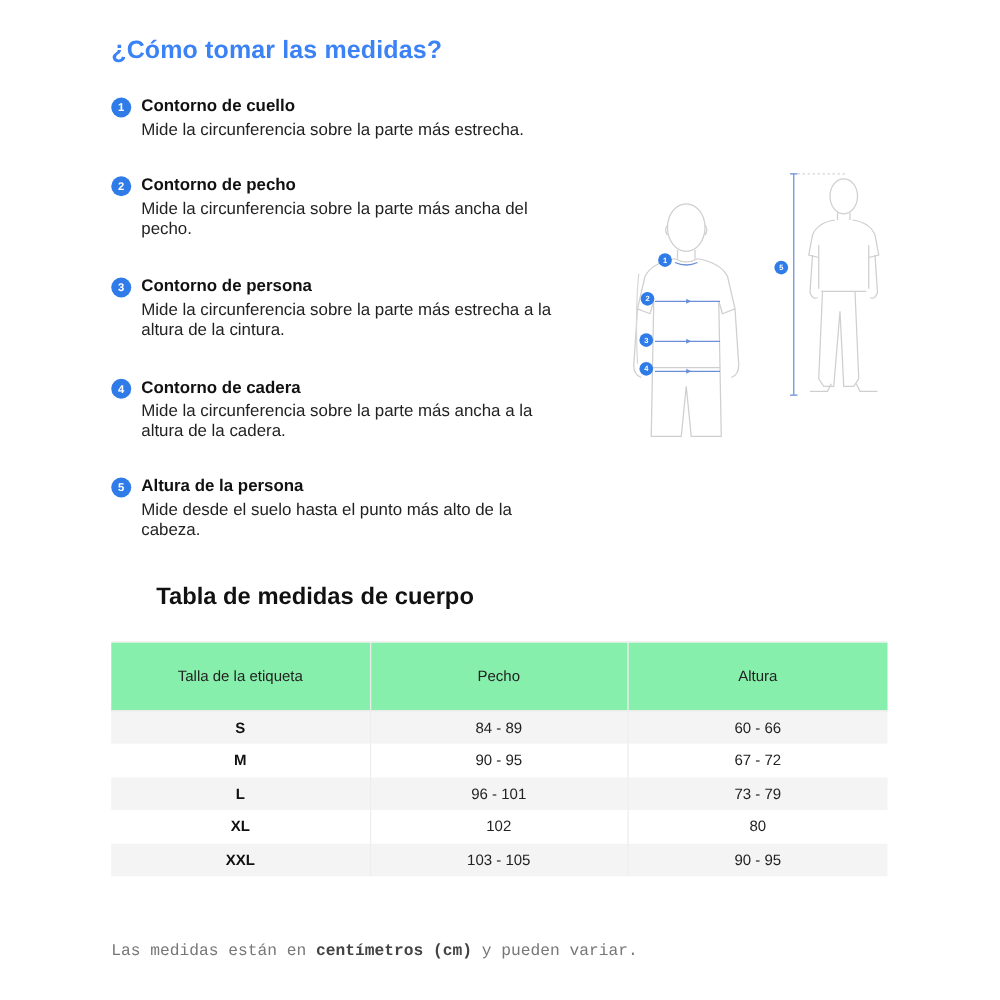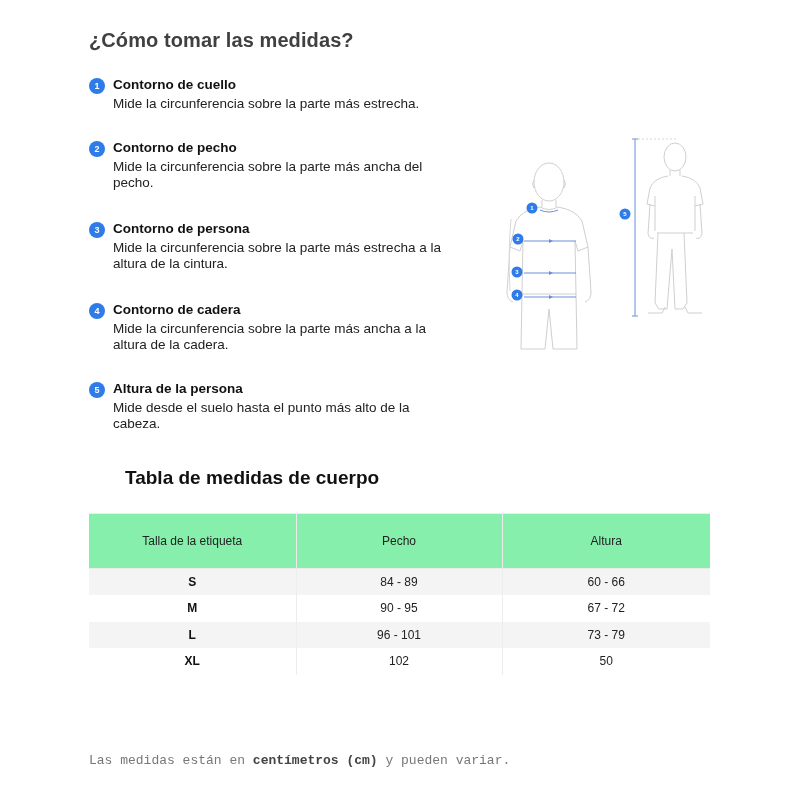--- a/index.html
+++ b/index.html
@@ -1,19 +1,19 @@
 <!DOCTYPE html>
 <html><head>
   <meta charset="utf-8">
   <style>
     * { box-sizing: border-box; margin: 0; padding: 0; }
     html, body { width: 800px; height: 800px; background: #ffffff; overflow: hidden; }
     body { font-family: "Liberation Sans", "DejaVu Sans", sans-serif; color: #111111; position: relative; }
 
-    .h1 { position: absolute; left: 89px; top: 29px; font-size: 20px; font-weight: bold; color: #404040; letter-spacing: 0.1px; }
+    .h1 { position: absolute; left: 89px; top: 29px; font-size: 20px; font-weight: bold; color: #3b82f6; letter-spacing: 0.1px; }
 
     .steps { position: absolute; left: 89px; top: 77px; width: 360px; }
     .step { position: absolute; left: 0; width: 360px; }
     .badge { position: absolute; left: 0; top: 1px; width: 16px; height: 16px; border-radius: 50%;
              background: #2F7BE8; color: #fff; font-size: 9px; font-weight: bold; text-align: center; line-height: 16px; }
     .step-title { position: absolute; left: 24px; top: 0; font-size: 13.5px; font-weight: bold; color: #111; white-space: nowrap; }
     .step-desc { position: absolute; left: 24px; top: 19px; width: 330px; font-size: 13.5px; line-height: 16px; color: #222; }
 
     .illus { position: absolute; left: 500px; top: 130px; width: 230px; height: 230px; }
 
@@ -152,18 +152,23 @@
       <td>67 - 72</td>
     </tr>
     <tr class="even">
       <td class="size">L</td>
       <td>96 - 101</td>
       <td>73 - 79</td>
     </tr>
     <tr class="odd">
       <td class="size">XL</td>
       <td>102</td>
-      <td>50</td>
+      <td>80</td>
+    </tr>
+    <tr class="even">
+      <td class="size">XXL</td>
+      <td>103 - 105</td>
+      <td>90 - 95</td>
     </tr>
   </tbody>
 </table>
 
 <p class="footnote"><span>Las medidas están en </span><b>centímetros (cm)</b><span> y pueden variar.</span></p>
 
 </body></html>

